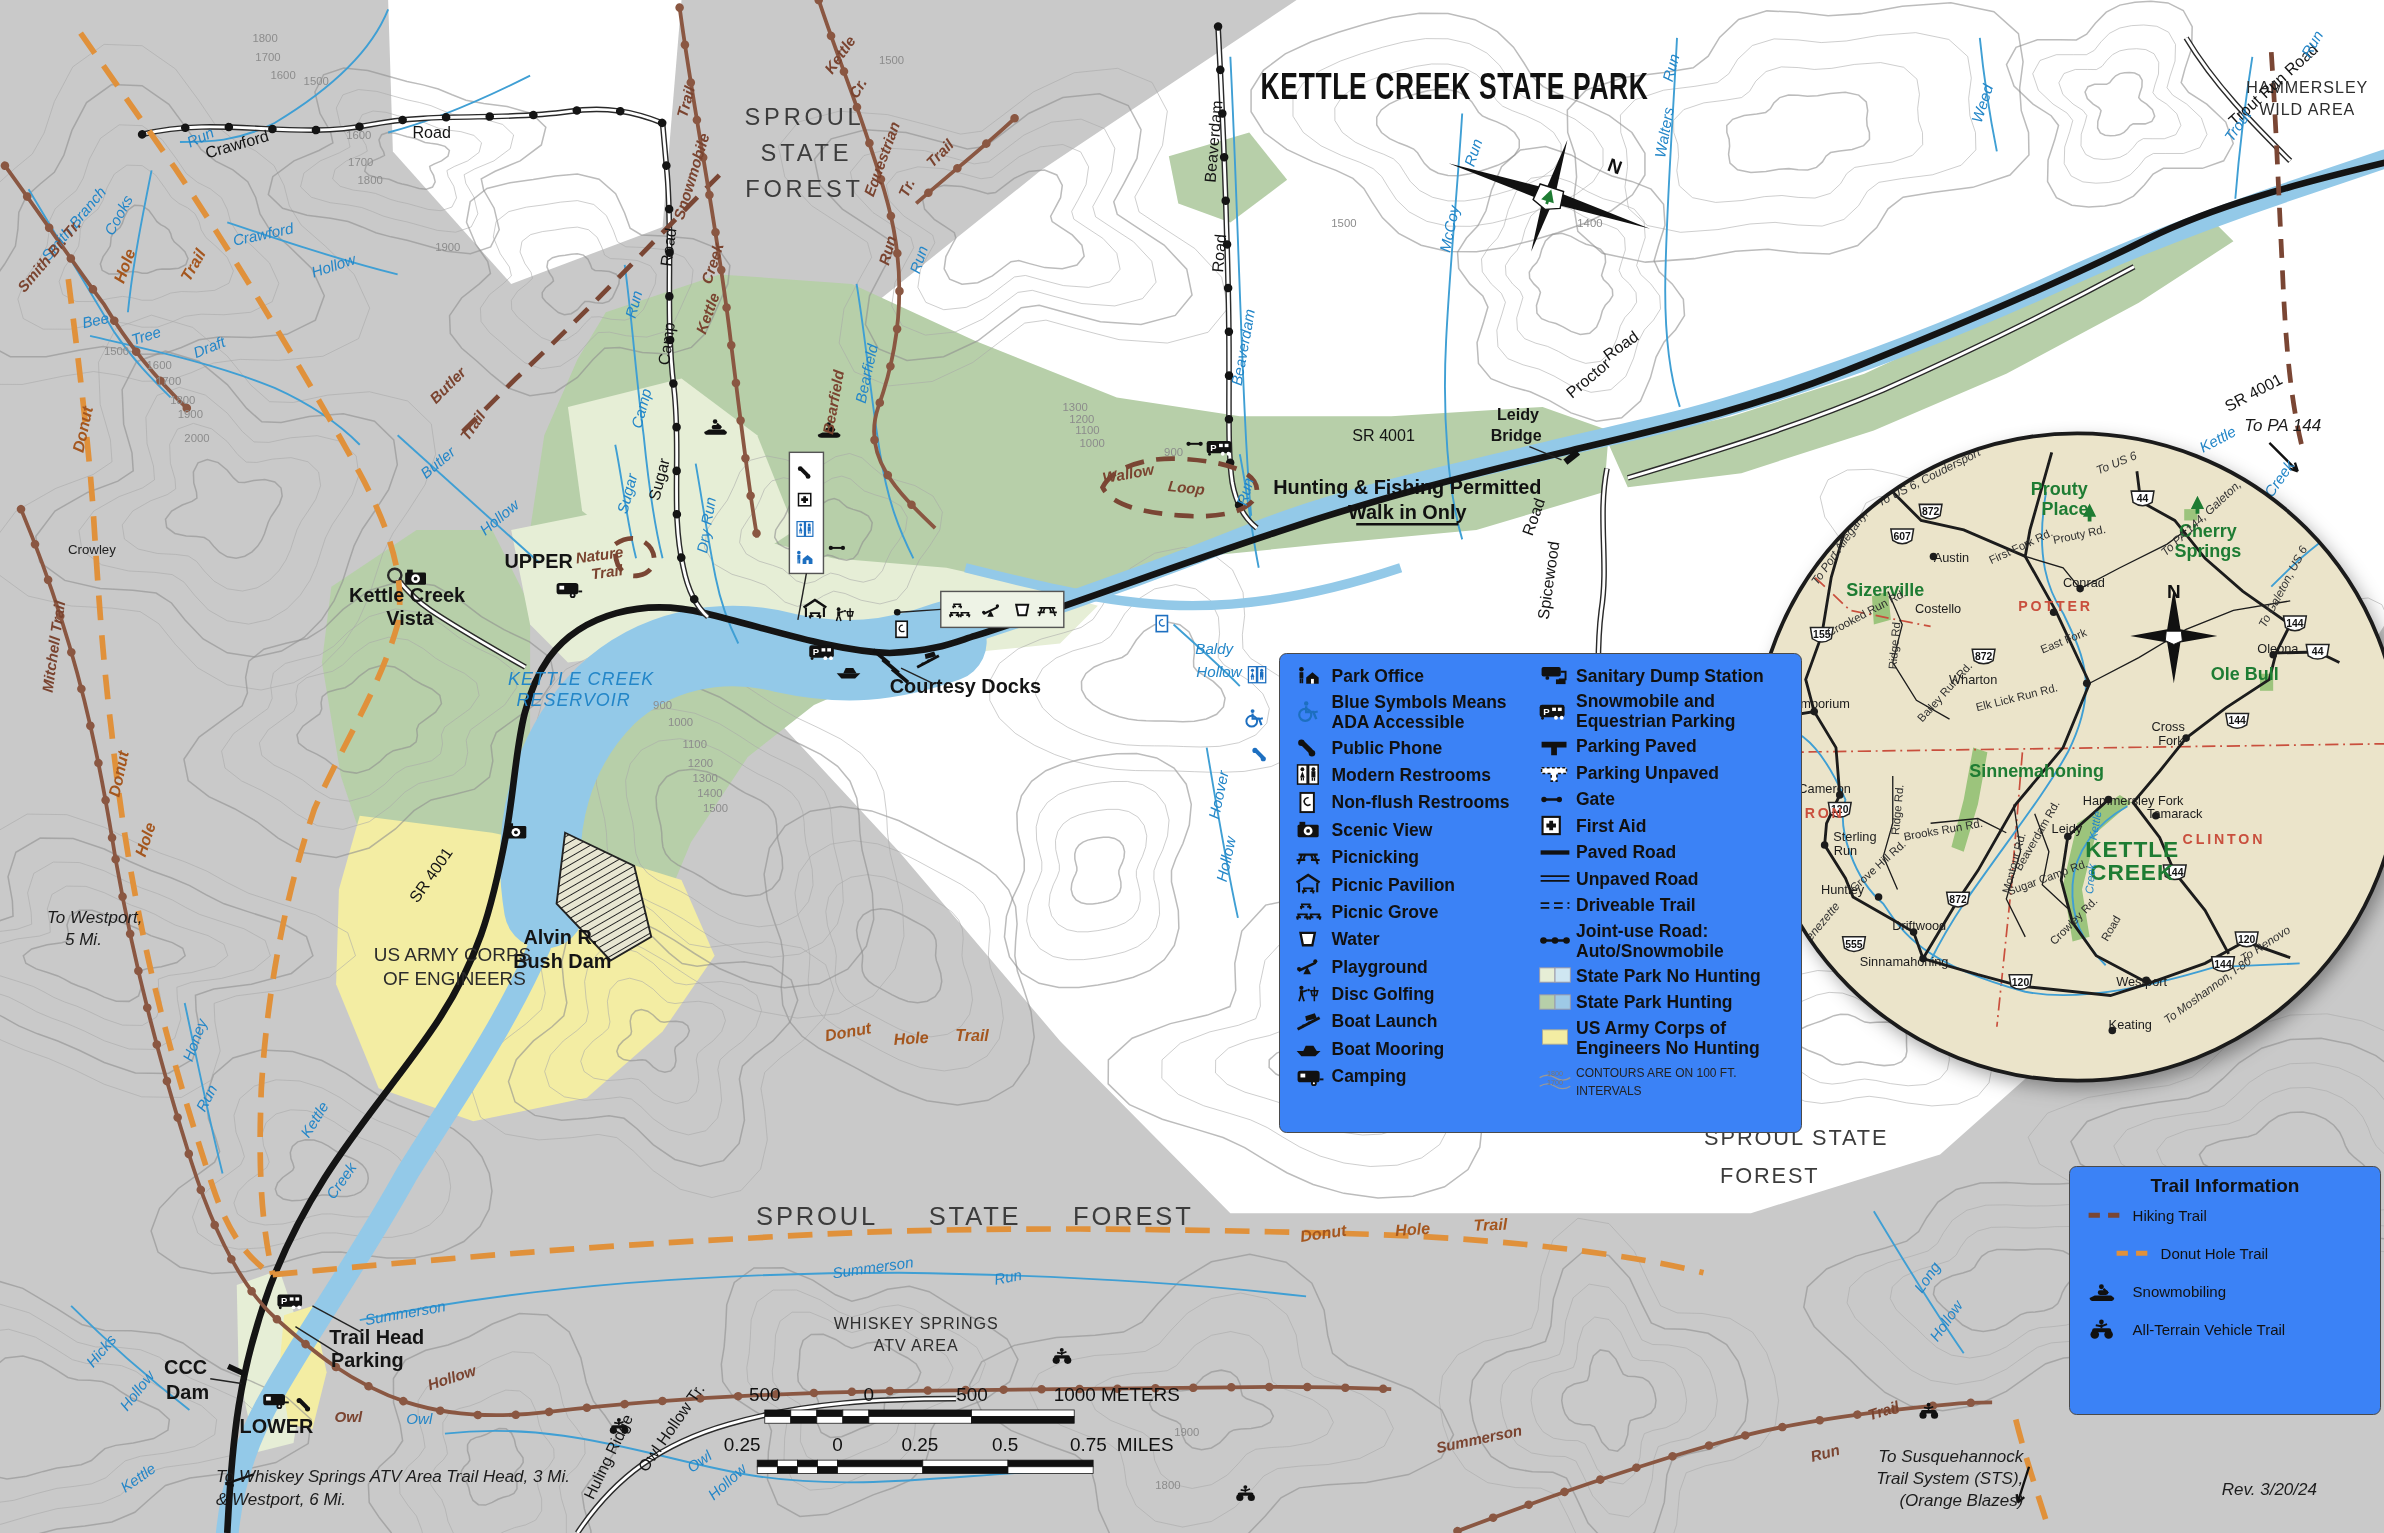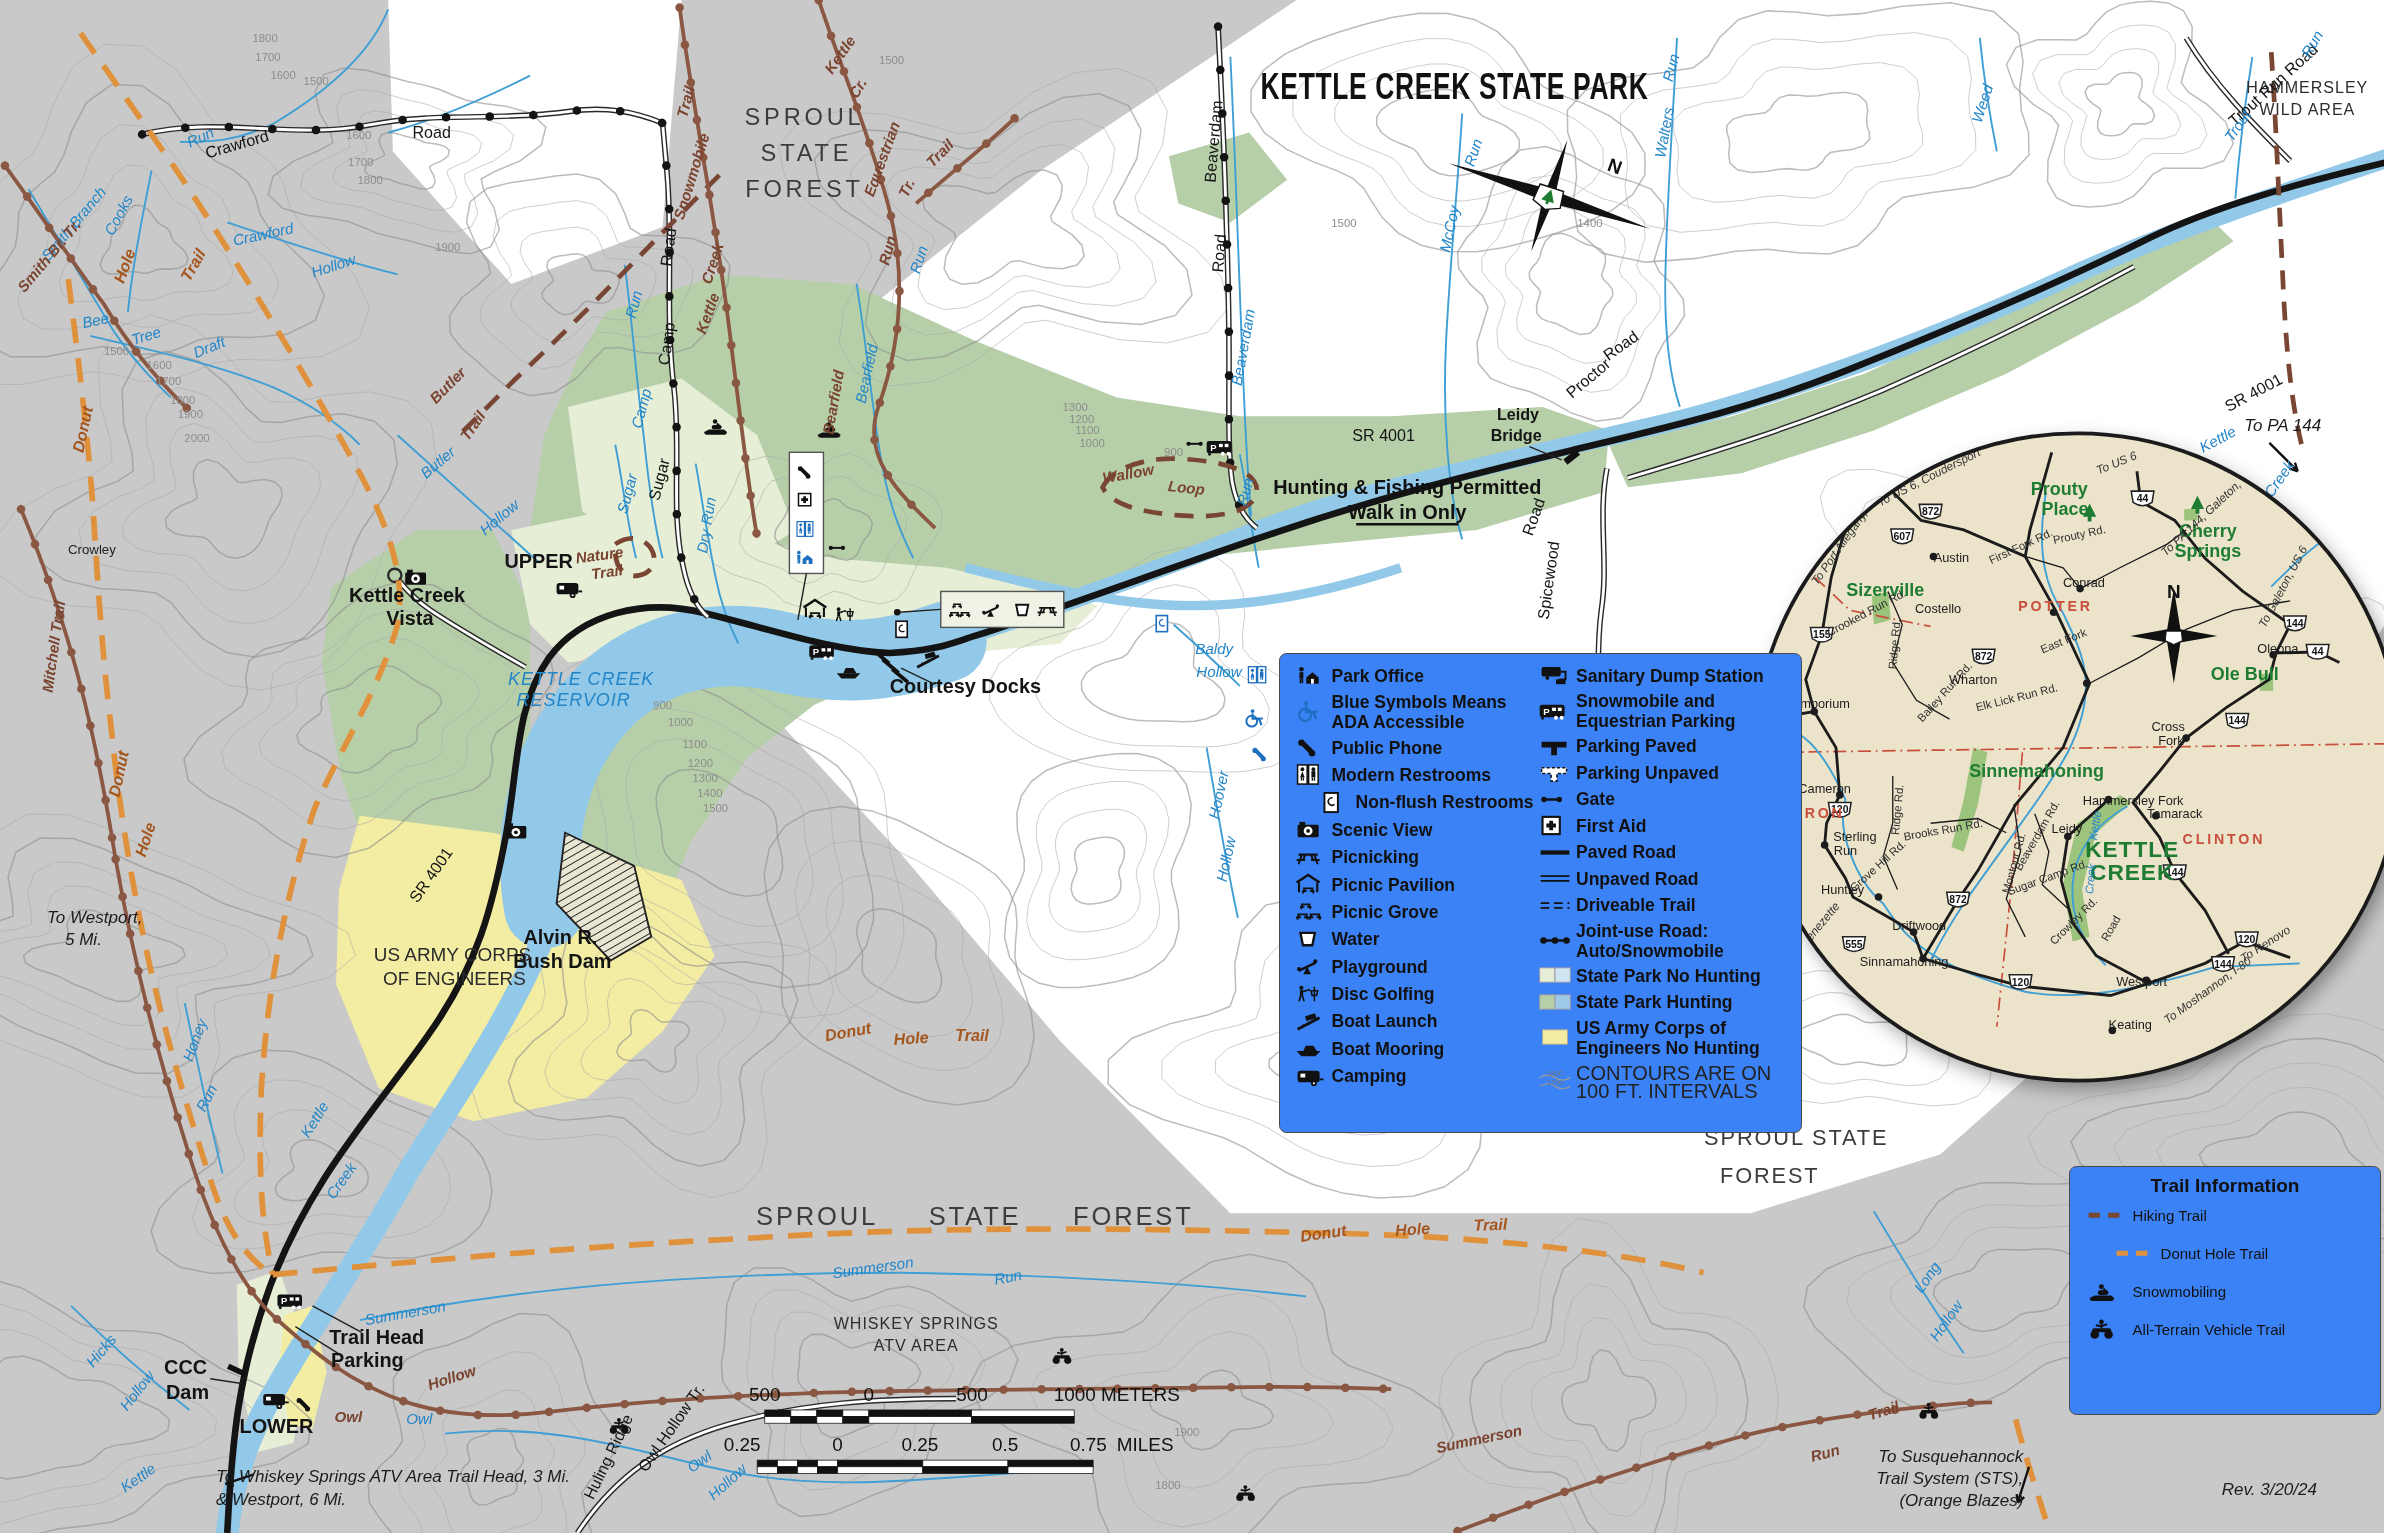--- a/index.html
+++ b/index.html
@@ -39,21 +39,21 @@
   .L-shield{font-size:11px;font-weight:bold;fill:#111}
   
   .panel{position:absolute;background:#3b82f6;border:1.9px solid #4a4a4a;border-radius:7.6px;box-sizing:border-box;}
   #legend{left:1279px;top:653px;width:523px;height:480px;}
   #legend .col{position:absolute;top:8.5px;}
   #legend .col1{left:9.5px;width:244px;}
   #legend .col2{left:254px;width:263px;}
   .lrow{display:flex;align-items:center;}
   .licon{width:42px;min-width:42px;display:flex;justify-content:center;align-items:center;}
   .llabel{font-size:17.5px;font-weight:bold;color:#111;line-height:20px;}
-  .lnote{font-size:20px;font-weight:normal;color:#222;line-height:18px;}
+  .lnote{font-size:12px;font-weight:normal;color:#222;line-height:18px;}
   #trailinfo{left:2069px;top:1166px;width:312px;height:249px;}
   #trailinfo .ti-title{text-align:center;font-size:19px;font-weight:bold;color:#111;margin-top:7.6px;}
   .tirow{display:flex;align-items:center;padding:0 7.6px;}
   .tiicon{width:55px;min-width:55px;display:flex;justify-content:center;align-items:center;}
   .tilabel{font-size:15px;font-weight:normal;color:#111;line-height:20px;}
 </style>
 </head>
 <body>
 
 <div id="stage">
@@ -1096,21 +1096,21 @@
               <circle cx="7" cy="6.5" r="2" fill="#111"></circle>
               <path d="M7,8.5 L4.6,15 h4.8 Z" fill="#111"></path>
               <path d="M6,15 v3.2 M8,15 v3.2" stroke="#111" stroke-width="1.3"></path>
               <circle cx="18.5" cy="6.5" r="2" fill="#111"></circle>
               <rect x="16.4" y="8.5" width="4.2" height="6.5" fill="#111"></rect>
               <path d="M17.4,15 v3.4 M19.6,15 v3.4" stroke="#111" stroke-width="1.4"></path>
             </svg>
           </span>
           <span class="llabel">Modern Restrooms</span>
         </div>
-        <div class="lrow" style="min-height: 27.4px; justify-content: flex-end;">
+        <div class="lrow" style="min-height: 27.4px;">
           <span class="licon">
             <svg xmlns="http://www.w3.org/2000/svg" width="32" height="23" viewBox="0 0 32 24">
               <rect x="5" y="2" width="14" height="20" fill="#fff" stroke="#111" stroke-width="2"></rect>
               <path d="M13.5,7 a4,4 0 1,0 2,7" fill="none" stroke="#111" stroke-width="1.6"></path>
             </svg>
           </span>
           <span class="llabel">Non-flush Restrooms</span>
         </div>
         <div class="lrow" style="min-height: 27.4px;">
           <span class="licon">

